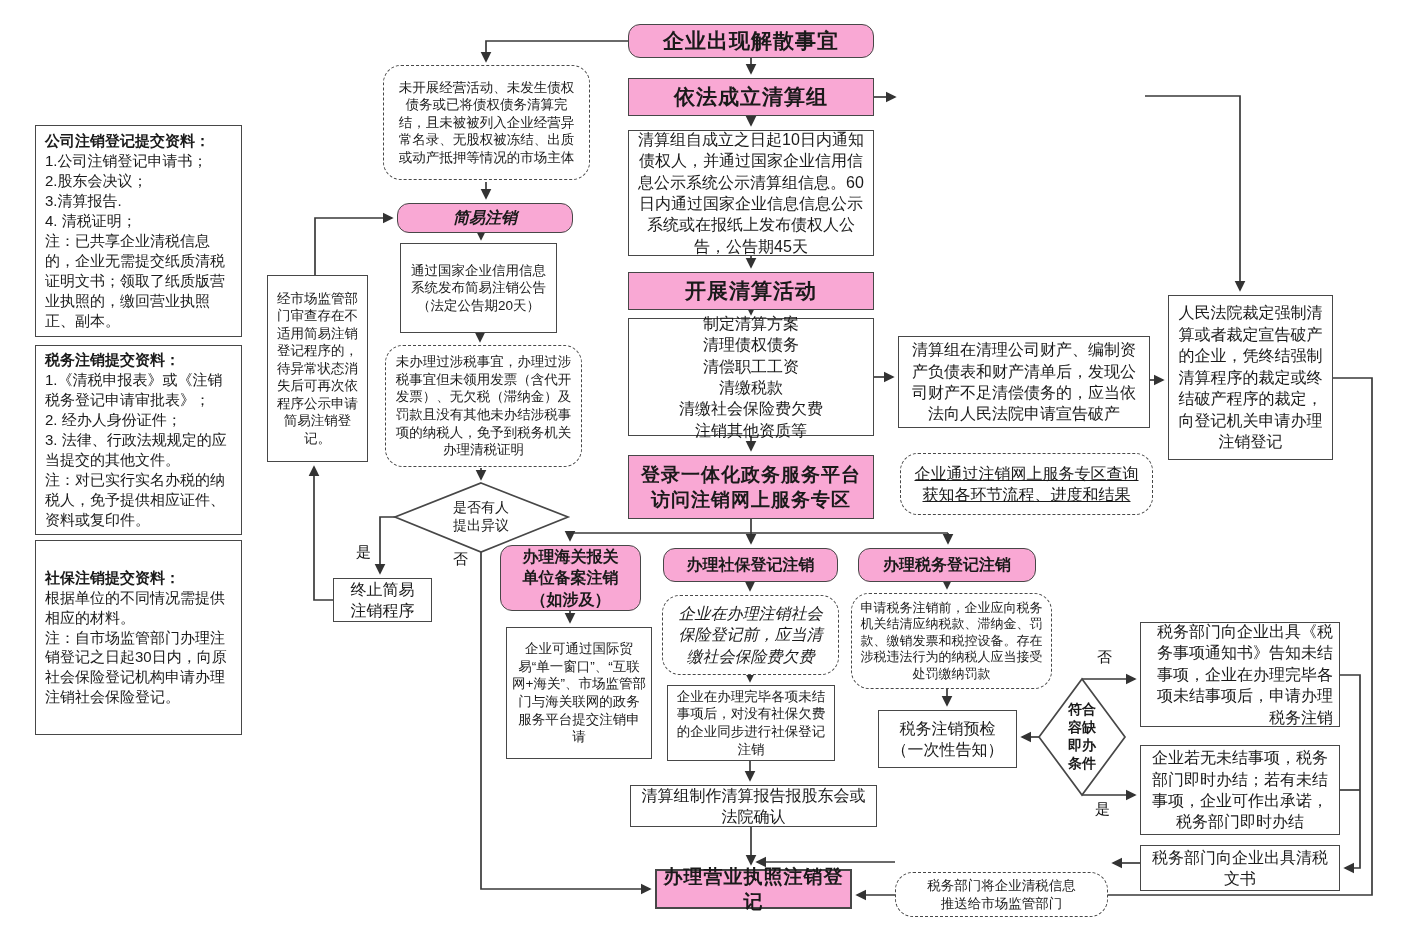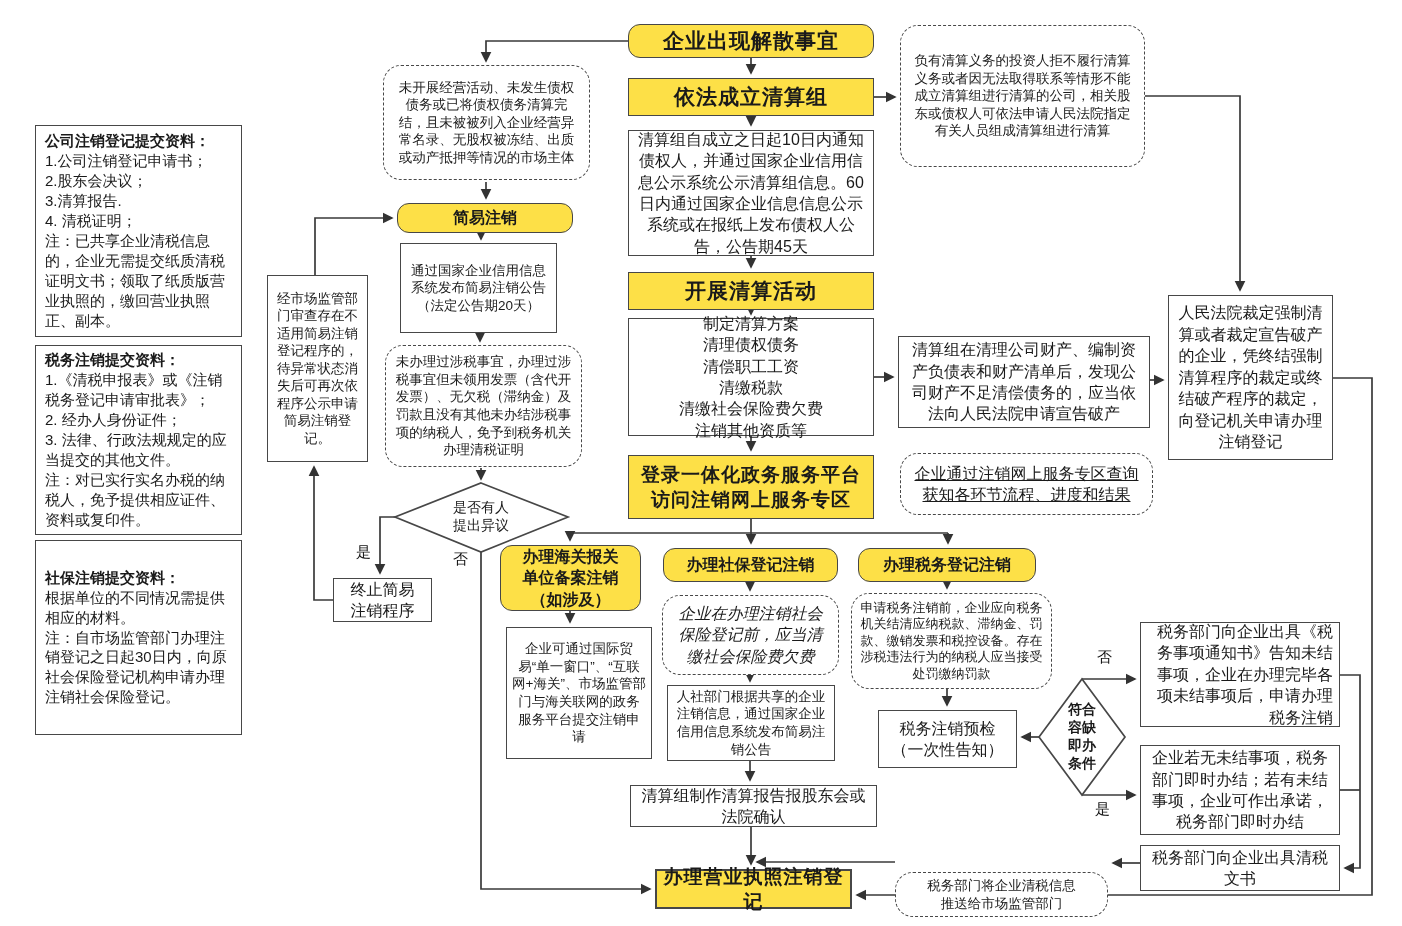--- a/index.html
+++ b/index.html
@@ -6,21 +6,21 @@
   #canvas{
     position:relative;width:1402px;height:926px;background:#ffffff;
     font-family:"Liberation Sans","DejaVu Sans",sans-serif;color:#1a1a1a;overflow:hidden;
   }
   #edges{position:absolute;left:0;top:0;width:1402px;height:926px;}
   .node{
     position:absolute;box-sizing:border-box;border:1.6px solid #474747;background:#ffffff;
     display:flex;align-items:center;justify-content:center;text-align:center;
     font-size:16px;line-height:1.34;padding:3px 6px;white-space:pre-line;
   }
-  .gray{background:#fde047;}
+  .gray{background:#f9a8d4;}
   .rounded{border-radius:12px;}
   .dashed{border-style:dashed;border-radius:18px;}
   .hdr{font-weight:bold;font-size:21px;letter-spacing:1px;}
   .hdr2{font-weight:bold;font-size:19px;letter-spacing:1px;}
   .subhdr{font-weight:bold;font-size:16px;}
   .thick{border-width:2.4px;}
   .panel{
     position:absolute;box-sizing:border-box;border:1.8px solid #474747;background:#fff;
     padding:10px 9px;font-size:15px;line-height:1.33;text-align:left;
     display:flex;flex-direction:column;justify-content:center;
@@ -105,34 +105,33 @@
 注：对已实行实名办税的纳税人，免予提供相应证件、资料或复印件。</div>
   </div>
   <div class="panel" style="left:35px;top:540px;width:207px;height:195px;">
     <div class="panel-title">社保注销提交资料：</div>
     <div class="panel-body">根据单位的不同情况需提供相应的材料。
 注：自市场监管部门办理注销登记之日起30日内，向原社会保险登记机构申请办理注销社会保险登记。</div>
   </div>
 
   <div class="node gray rounded hdr" style="left:628px;top:24px;width:246px;height:34px;">企业出现解散事宜</div>
   <div class="node gray hdr" style="left:628px;top:78px;width:246px;height:38px;">依法成立清算组</div>
-  <div class="node dashed small" style="left:900px;top:25px;width:245px;height:142px;padding:4px 10px;">负有清算义务的投资人拒不履行清算义务或者因无法取得联系等情形不能成立清算组进行清算的公司，相关股东或债权人可依法申请人民法院指定有关人员组成清算组进行清算</div>
   <div class="node dashed small" style="left:383px;top:65px;width:207px;height:115px;padding:4px 9px;">未开展经营活动、未发生债权债务或已将债权债务清算完结，且未被被列入企业经营异常名录、无股权被冻结、出质或动产抵押等情况的市场主体</div>
   <div class="node" style="left:628px;top:130px;width:246px;height:126px;">清算组自成立之日起10日内通知债权人，并通过国家企业信用信息公示系统公示清算组信息。60日内通过国家企业信息信息公示系统或在报纸上发布债权人公告，公告期45天</div>
   <div class="node gray hdr" style="left:628px;top:272px;width:246px;height:38px;">开展清算活动</div>
   <div class="node" style="left:628px;top:318px;width:246px;height:118px;">制定清算方案
 清理债权债务
 清偿职工工资
 清缴税款
 清缴社会保险费欠费
 注销其他资质等</div>
   <div class="node" style="left:898px;top:336px;width:252px;height:92px;">清算组在清理公司财产、编制资产负债表和财产清单后，发现公司财产不足清偿债务的，应当依法向人民法院申请宣告破产</div>
   <div class="node" style="left:1168px;top:295px;width:165px;height:165px;">人民法院裁定强制清算或者裁定宣告破产的企业，凭终结强制清算程序的裁定或终结破产程序的裁定，向登记机关申请办理注销登记</div>
 
-  <div class="node gray rounded subhdr" style="left:397px;top:203px;width:176px;height:30px;">简易注销</div>
+  <div class="node gray rounded subhdr" style="left:397px;top:203px;width:176px;height:30px;font-style:italic;">简易注销</div>
   <div class="node small" style="left:400px;top:243px;width:157px;height:90px;">通过国家企业信用信息系统发布简易注销公告
 （法定公告期20天）</div>
   <div class="node small" style="left:267px;top:275px;width:101px;height:187px;padding:3px 4px;">经市场监管部门审查存在不适用简易注销登记程序的，待异常状态消失后可再次依程序公示申请简易注销登记。</div>
   <div class="node dashed small" style="left:385px;top:345px;width:197px;height:122px;padding:4px 8px;">未办理过涉税事宜，办理过涉税事宜但未领用发票（含代开发票）、无欠税（滞纳金）及罚款且没有其他未办结涉税事项的纳税人，免予到税务机关办理清税证明</div>
   <div class="dtext" style="left:420px;top:497px;width:122px;height:40px;">是否有人
 提出异议</div>
   <div class="node" style="left:333px;top:578px;width:99px;height:44px;">终止简易
 注销程序</div>
 
   <div class="node gray hdr2" style="left:628px;top:455px;width:246px;height:64px;">登录一体化政务服务平台
@@ -141,21 +140,21 @@
 获知各环节流程、进度和结果</div>
 
   <div class="node gray rounded subhdr" style="left:500px;top:545px;width:141px;height:66px;">办理海关报关
 单位备案注销
 （如涉及）</div>
   <div class="node gray rounded subhdr" style="left:663px;top:548px;width:175px;height:34px;">办理社保登记注销</div>
   <div class="node gray rounded subhdr" style="left:858px;top:548px;width:178px;height:34px;">办理税务登记注销</div>
 
   <div class="node small" style="left:506px;top:627px;width:146px;height:132px;padding:3px 5px;">企业可通过国际贸易“单一窗口”、“互联网+海关”、市场监管部门与海关联网的政务服务平台提交注销申请</div>
   <div class="node dashed" style="left:662px;top:595px;width:177px;height:80px;padding:3px 10px;font-style:italic;">企业在办理注销社会保险登记前，应当清缴社会保险费欠费</div>
-  <div class="node small" style="left:667px;top:685px;width:168px;height:76px;">人社部门根据共享的企业注销信息，通过国家企业信用信息系统发布简易注销公告</div>
+  <div class="node small" style="left:667px;top:685px;width:168px;height:76px;">企业在办理完毕各项未结事项后，对没有社保欠费的企业同步进行社保登记注销</div>
   <div class="node dashed tiny" style="left:851px;top:593px;width:201px;height:96px;padding:3px 7px;">申请税务注销前，企业应向税务机关结清应纳税款、滞纳金、罚款、缴销发票和税控设备。存在涉税违法行为的纳税人应当接受处罚缴纳罚款</div>
   <div class="node" style="left:878px;top:710px;width:139px;height:58px;">税务注销预检
 （一次性告知）</div>
   <div class="dtext" style="left:1062px;top:686px;width:40px;height:102px;font-weight:bold;">符合
 容缺
 即办
 条件</div>
 
   <div class="node" style="left:1140px;top:622px;width:200px;height:105px;text-align:right;">税务部门向企业出具《税务事项通知书》告知未结事项，企业在办理完毕各项未结事项后，申请办理税务注销</div>
   <div class="node" style="left:1140px;top:745px;width:200px;height:90px;">企业若无未结事项，税务部门即时办结；若有未结事项，企业可作出承诺，税务部门即时办结</div>

